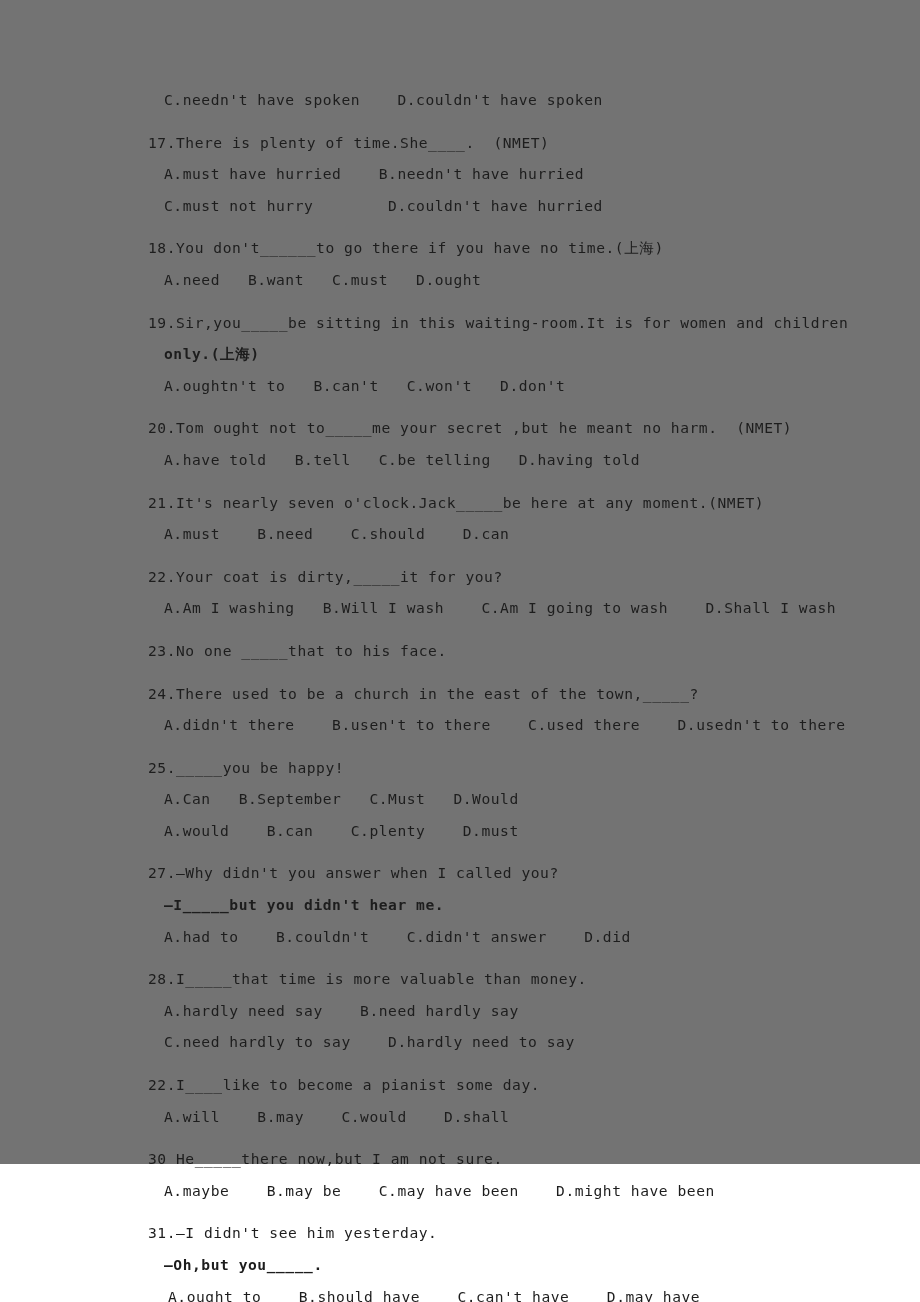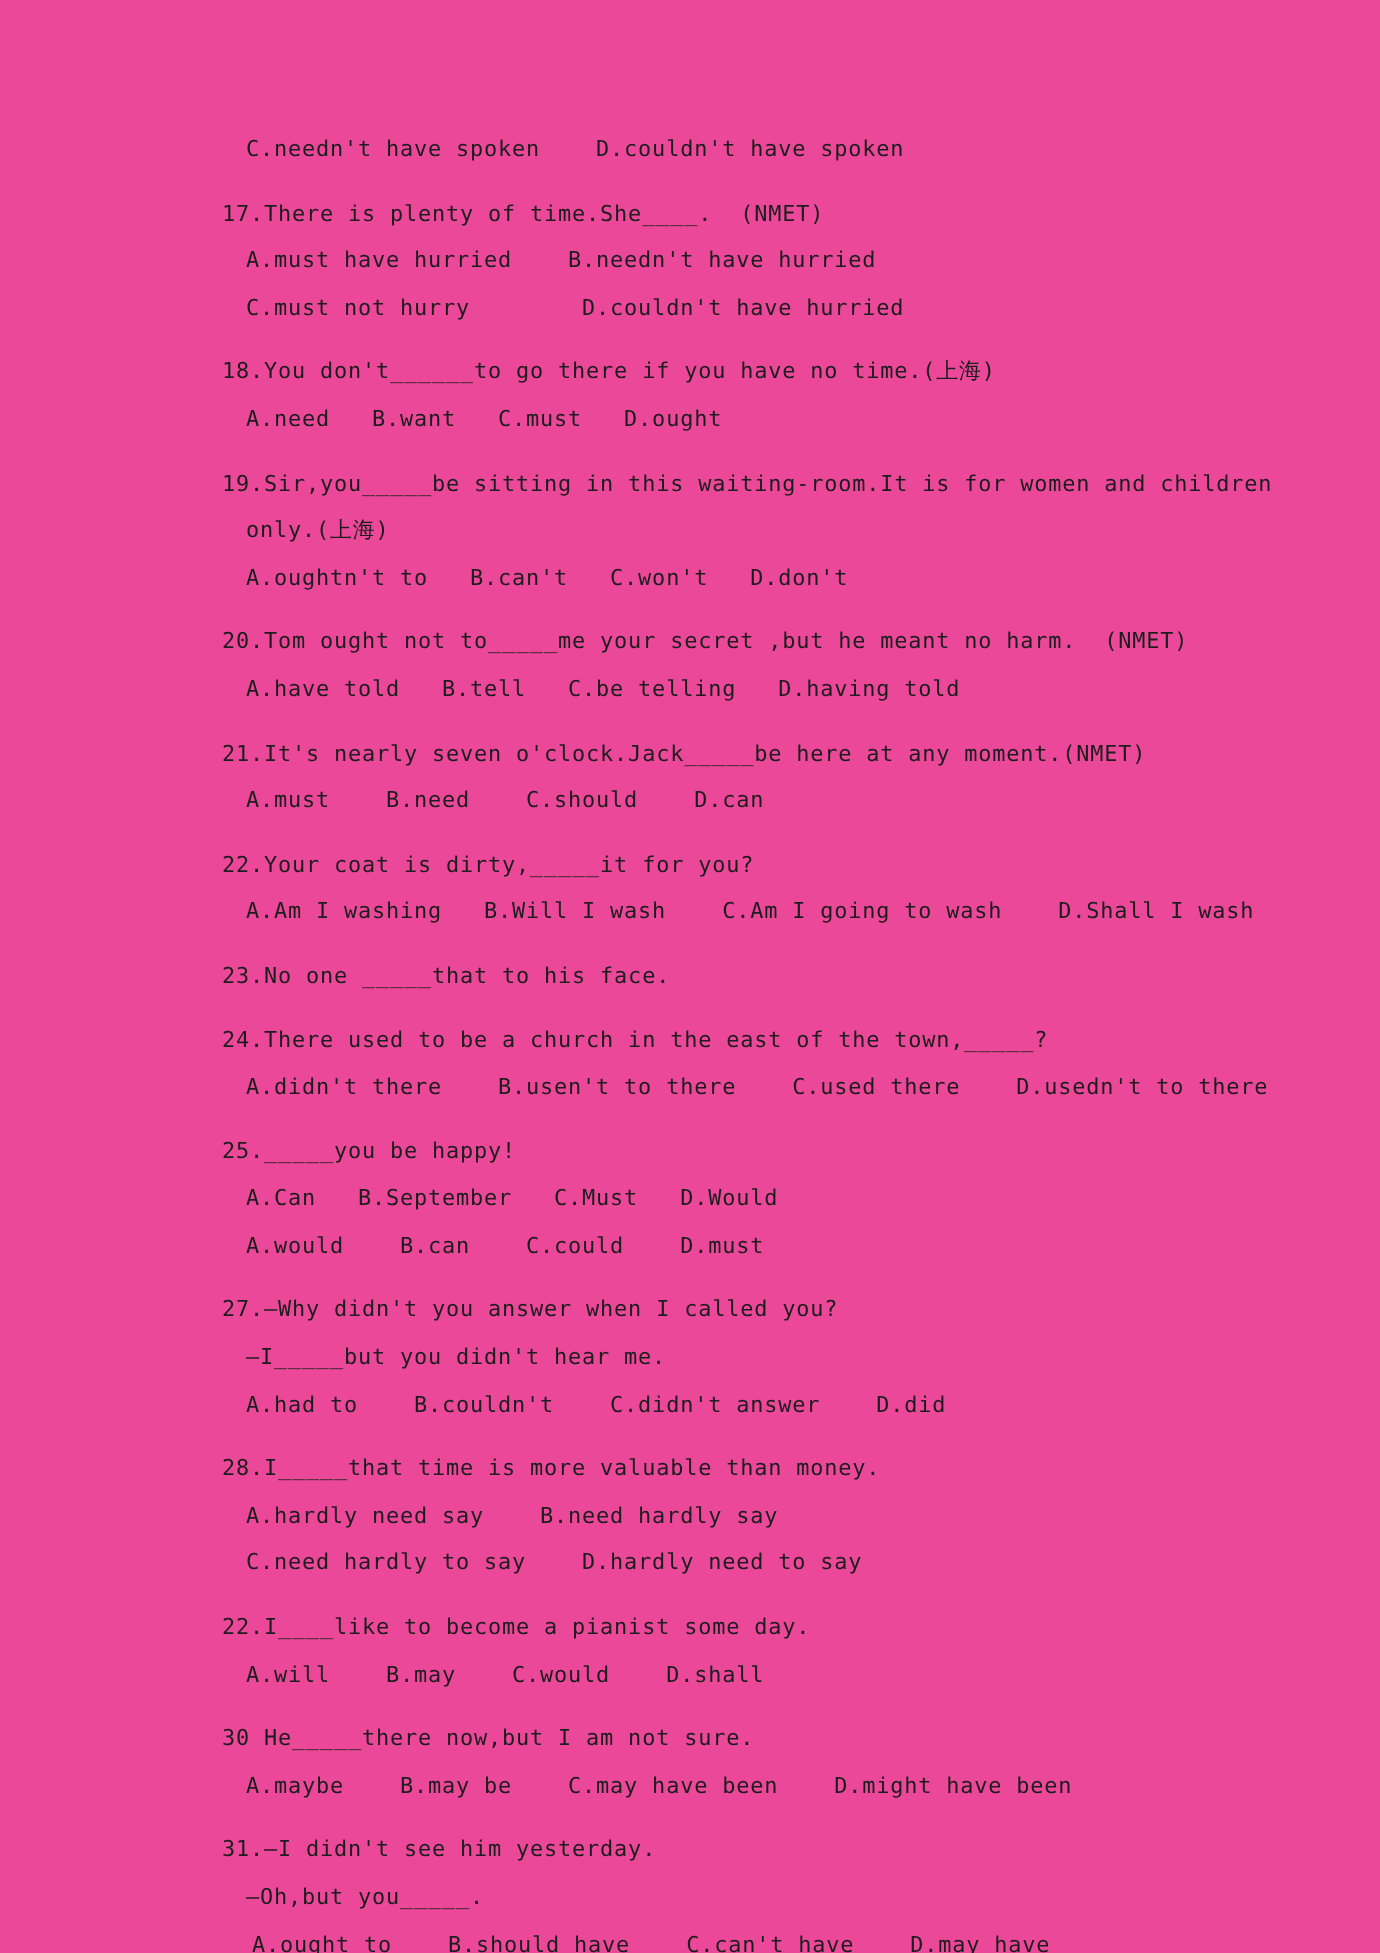--- a/index.html
+++ b/index.html
@@ -16,22 +16,22 @@
     font-family: "DejaVu Sans Mono", "Liberation Mono", monospace;
     color: #1a1a1a;
     -webkit-font-smoothing: antialiased;
   }
 
   #page {
     position: absolute;
     left: 0;
     top: 0;
     width: 920px;
-    height: 1302px;
-    background: #ec4899;
+    height: 1164px;
+    background: #737373;
   }
 
   #content {
     position: absolute;
     left: 148px;
     top: 84px;
     width: 640px;
   }
 
   
@@ -41,21 +41,21 @@
     white-space: pre;
     font-size: 14.6px;
     letter-spacing: 0.55px;
     color: #1d1d1d;
     font-family: "DejaVu Sans Mono", "Liberation Mono", monospace;
   }
 
   
   .ind-q   { padding-left: 0px; margin-top: 11px; }    
   .ind-opt { padding-left: 16px; }   
-  .ind-cnt { padding-left: 16px; }   
+  .ind-cnt { padding-left: 16px; font-weight: bold; }   
   .ind-opt2{ padding-left: 20px; }
 </style>
 </head>
 <body>
 
 <div id="page">
   <div id="content">
       <div class="line ind-opt">C.needn't have spoken    D.couldn't have spoken</div>
       <div class="line ind-q">17.There is plenty of time.She____.  (NMET)</div>
       <div class="line ind-opt">A.must have hurried    B.needn't have hurried</div>
@@ -69,21 +69,21 @@
       <div class="line ind-opt">A.have told   B.tell   C.be telling   D.having told</div>
       <div class="line ind-q">21.It's nearly seven o'clock.Jack_____be here at any moment.(NMET)</div>
       <div class="line ind-opt">A.must    B.need    C.should    D.can</div>
       <div class="line ind-q">22.Your coat is dirty,_____it for you?</div>
       <div class="line ind-opt">A.Am I washing   B.Will I wash    C.Am I going to wash    D.Shall I wash</div>
       <div class="line ind-q">23.No one _____that to his face.</div>
       <div class="line ind-q">24.There used to be a church in the east of the town,_____?</div>
       <div class="line ind-opt">A.didn't there    B.usen't to there    C.used there    D.usedn't to there</div>
       <div class="line ind-q">25._____you be happy!</div>
       <div class="line ind-opt">A.Can   B.September   C.Must   D.Would</div>
-      <div class="line ind-opt">A.would    B.can    C.could    D.must</div>
+      <div class="line ind-opt">A.would    B.can    C.plenty    D.must</div>
       <div class="line ind-q">27.—Why didn't you answer when I called you?</div>
       <div class="line ind-cnt">—I_____but you didn't hear me.</div>
       <div class="line ind-opt">A.had to    B.couldn't    C.didn't answer    D.did</div>
       <div class="line ind-q">28.I_____that time is more valuable than money.</div>
       <div class="line ind-opt">A.hardly need say    B.need hardly say</div>
       <div class="line ind-opt">C.need hardly to say    D.hardly need to say</div>
       <div class="line ind-q">22.I____like to become a pianist some day.</div>
       <div class="line ind-opt">A.will    B.may    C.would    D.shall</div>
       <div class="line ind-q">30 He_____there now,but I am not sure.</div>
       <div class="line ind-opt">A.maybe    B.may be    C.may have been    D.might have been</div>

